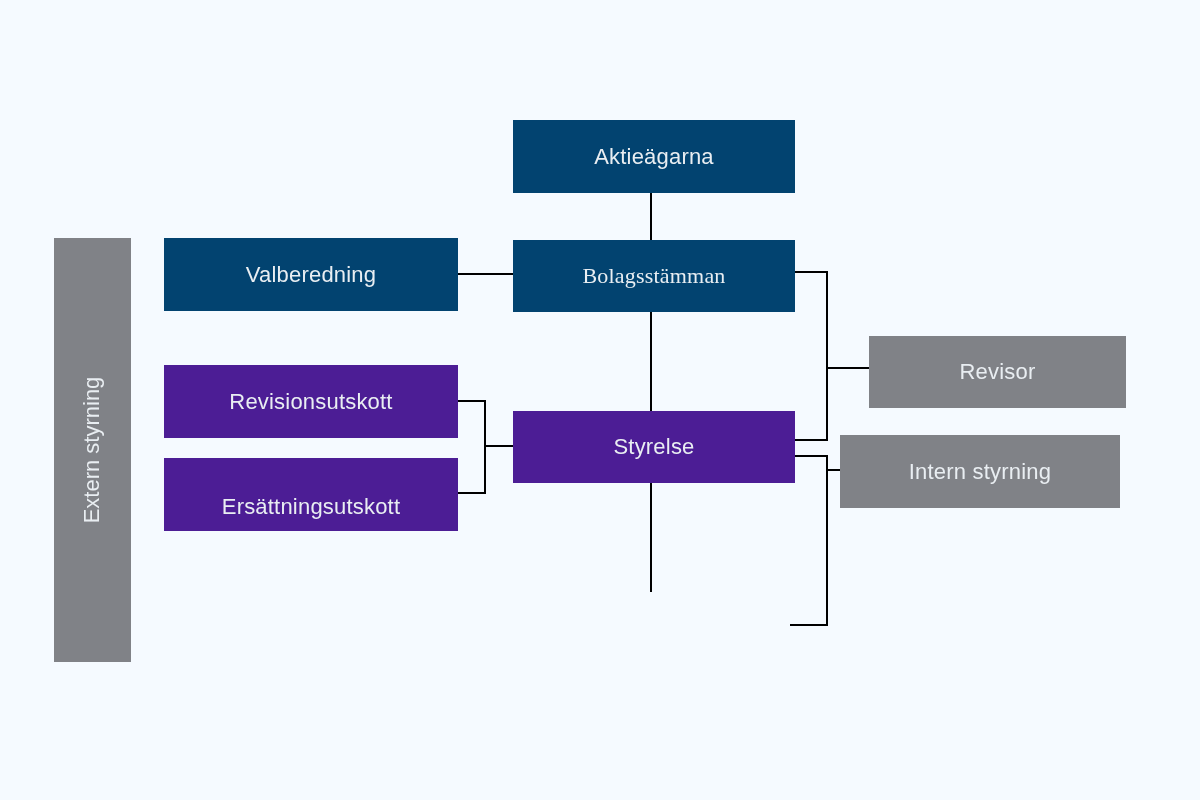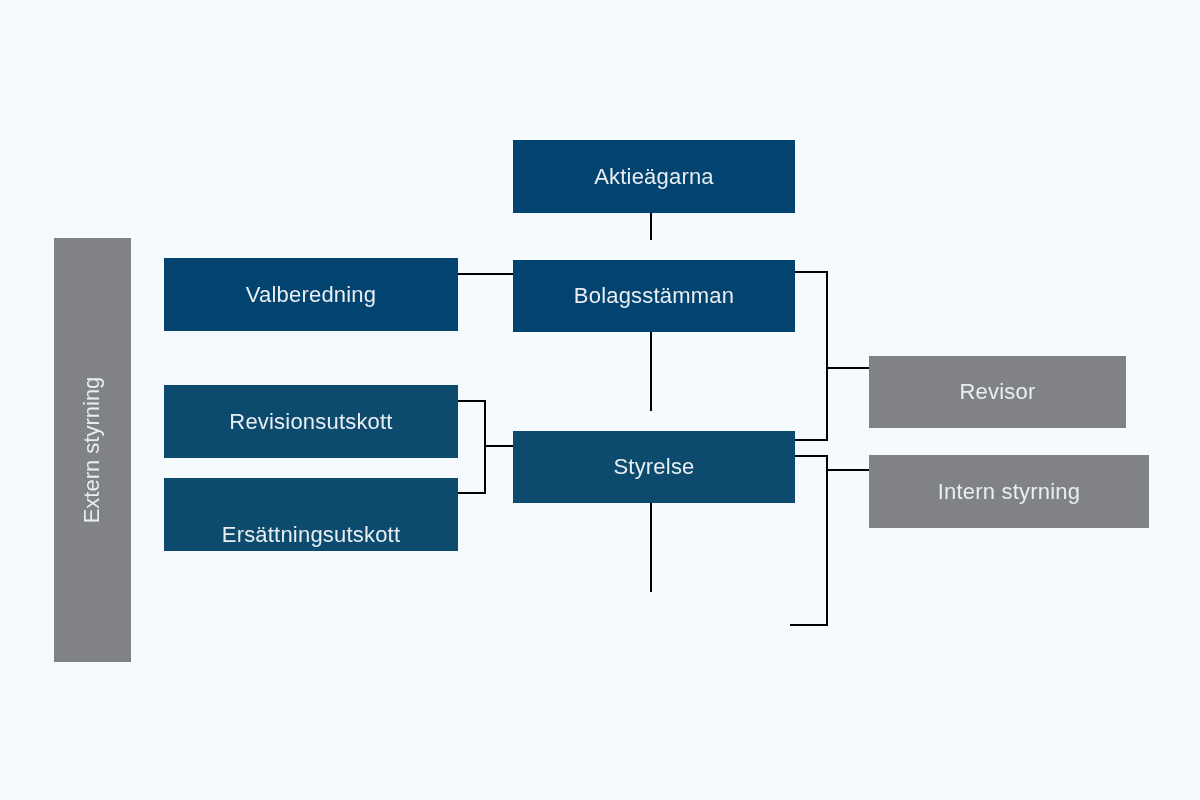--- a/index.html
+++ b/index.html
@@ -36,26 +36,25 @@
     display: flex;
     align-items: center;
     justify-content: center;
     box-sizing: border-box;
     color: #e9eef2;
     font-size: 22px;
     font-weight: 400;
     letter-spacing: 0.2px;
     line-height: 1.15;
     text-align: center;
-    padding: 4px 10px;
-    margin-top: 20px;
+    padding: 12px 10px;
     -webkit-font-smoothing: antialiased;
   }
   .node.darkblue   { background: #024370; }
-  .node.orange     { background: #0c4a6e; }
+  .node.orange     { background: #4c1d95; }
   .node.lightblue  { background: #0b7bc5; }
   .node.gray       { background: #808287; }
 
   
   .band {
     position: absolute;
     z-index: 2;
     background: #808287;
     display: flex;
     align-items: center;
@@ -98,21 +97,21 @@
   </svg>
 
   <div class="band" style="left:54px; top:238px; width:77px; height:424px;">
     <span class="band-label">Extern styrning</span>
   </div>
 
   <div class="node darkblue" style="left:513px; top:120px; width:282px; height:73px;">
     <span>Aktieägarna</span>
   </div>
 
-  <div class="node darkblue" style="left:513px; top:240px; width:282px; height:72px;">
+  <div class="node darkblue" style="left:513px; top:240px; width:282px; height:72px;font-family:Liberation Serif, serif;">
     <span>Bolagsstämman</span>
   </div>
 
   <div class="node darkblue" style="left:164px; top:238px; width:294px; height:73px;align-items:center;">
     <span>Valberedning</span>
   </div>
 
   <div class="node gray" style="left:869px; top:336px; width:257px; height:72px;">
     <span>Revisor</span>
   </div>
@@ -122,18 +121,18 @@
   </div>
 
   <div class="node orange" style="left:164px; top:365px; width:294px; height:73px;">
     <span>Revisionsutskott</span>
   </div>
 
   <div class="node orange" style="left:164px; top:458px; width:294px; height:73px;align-items:flex-end;">
     <span>Ersättningsutskott</span>
   </div>
 
-  <div class="node gray" style="left:869px; top:435px; width:280px; height:73px;">
+  <div class="node gray" style="left:840px; top:435px; width:280px; height:73px;">
     <span>Intern styrning</span>
   </div>
 
 
 </div>
 
 </body></html>

